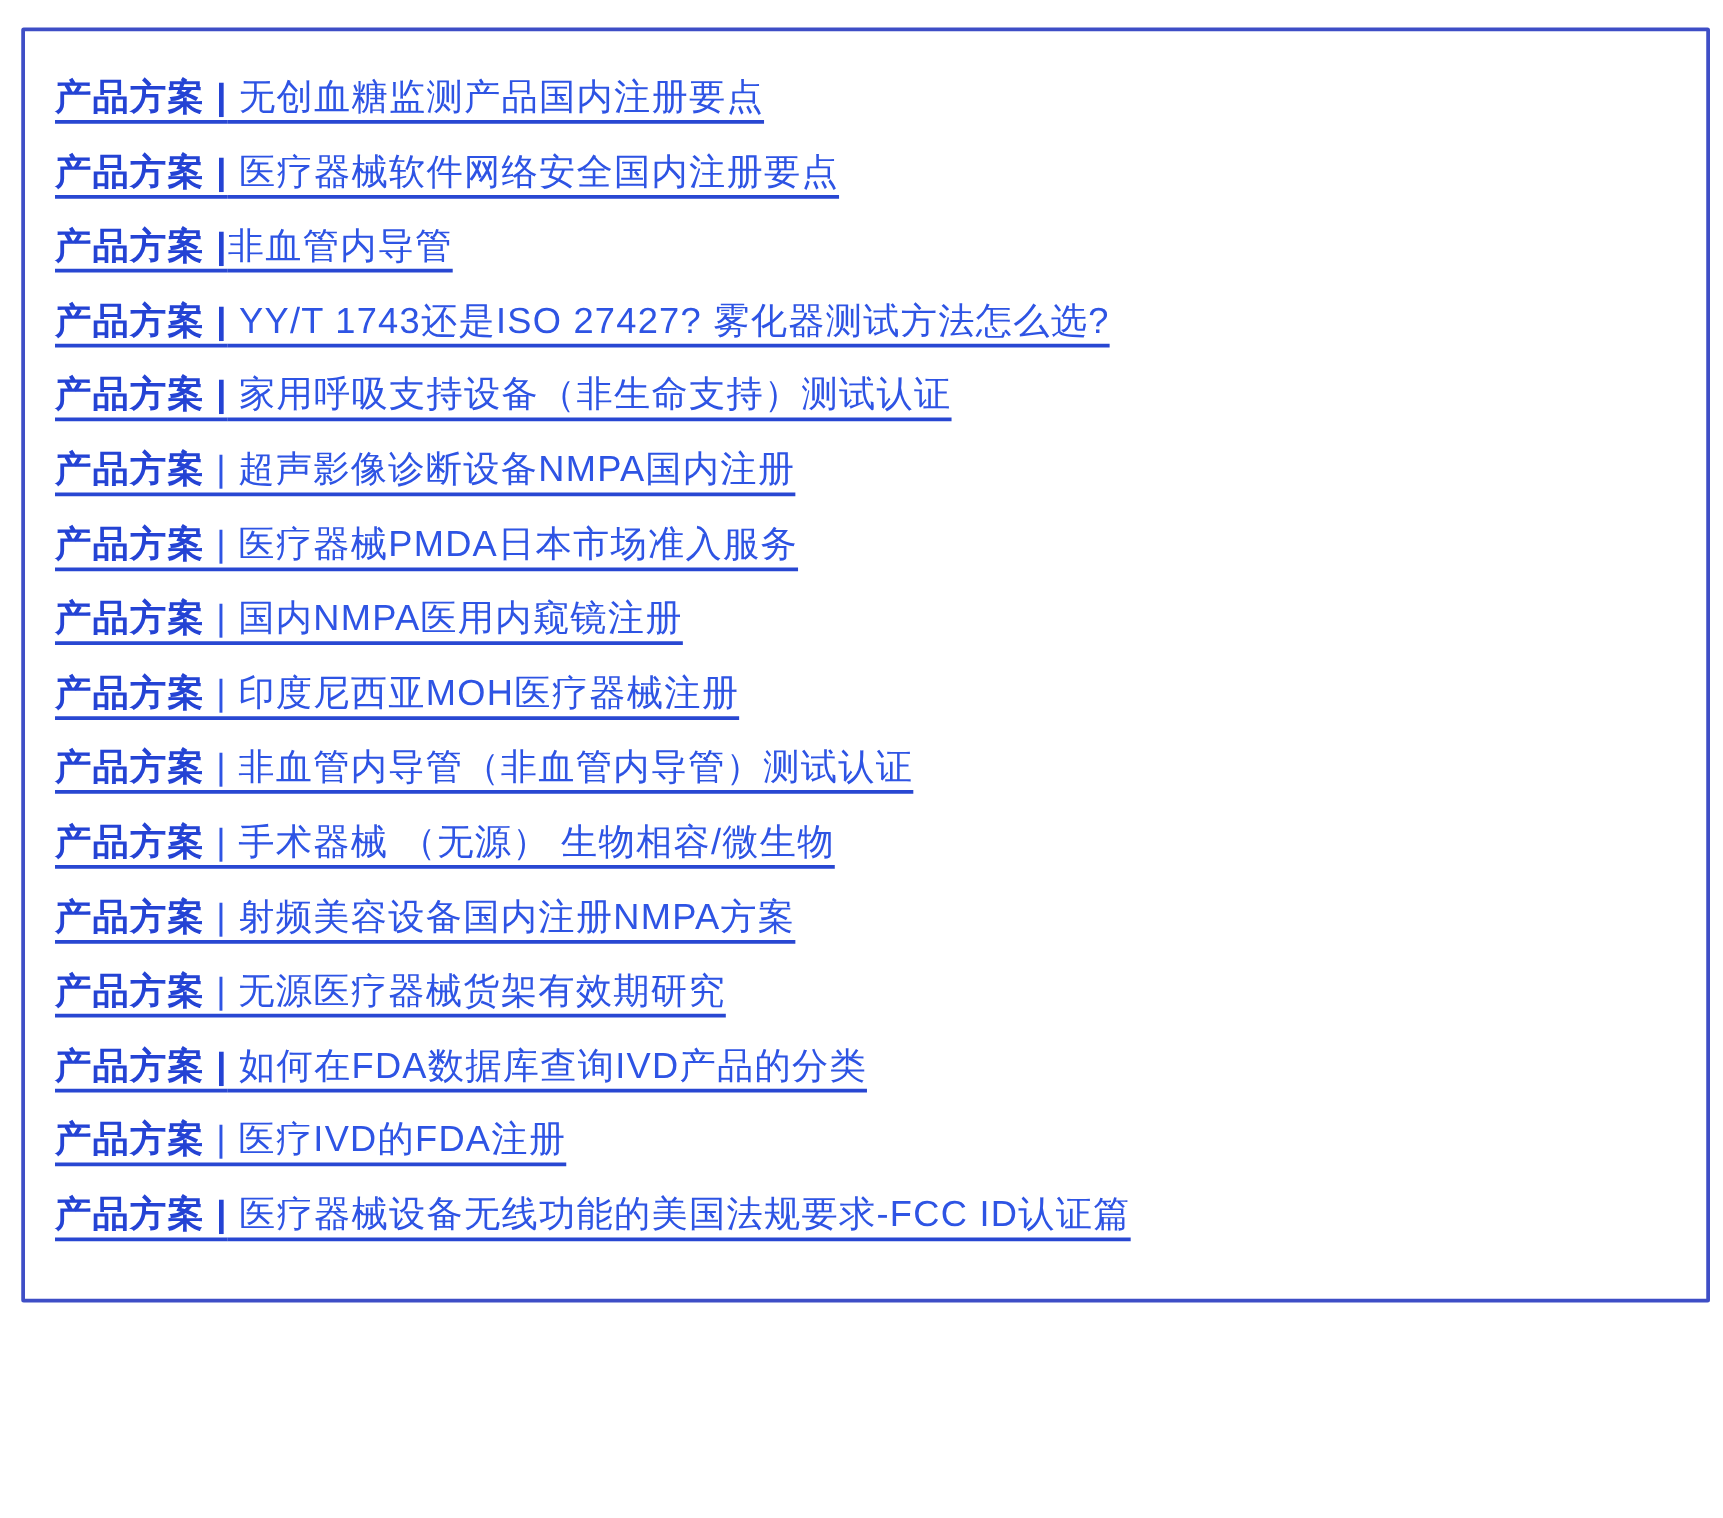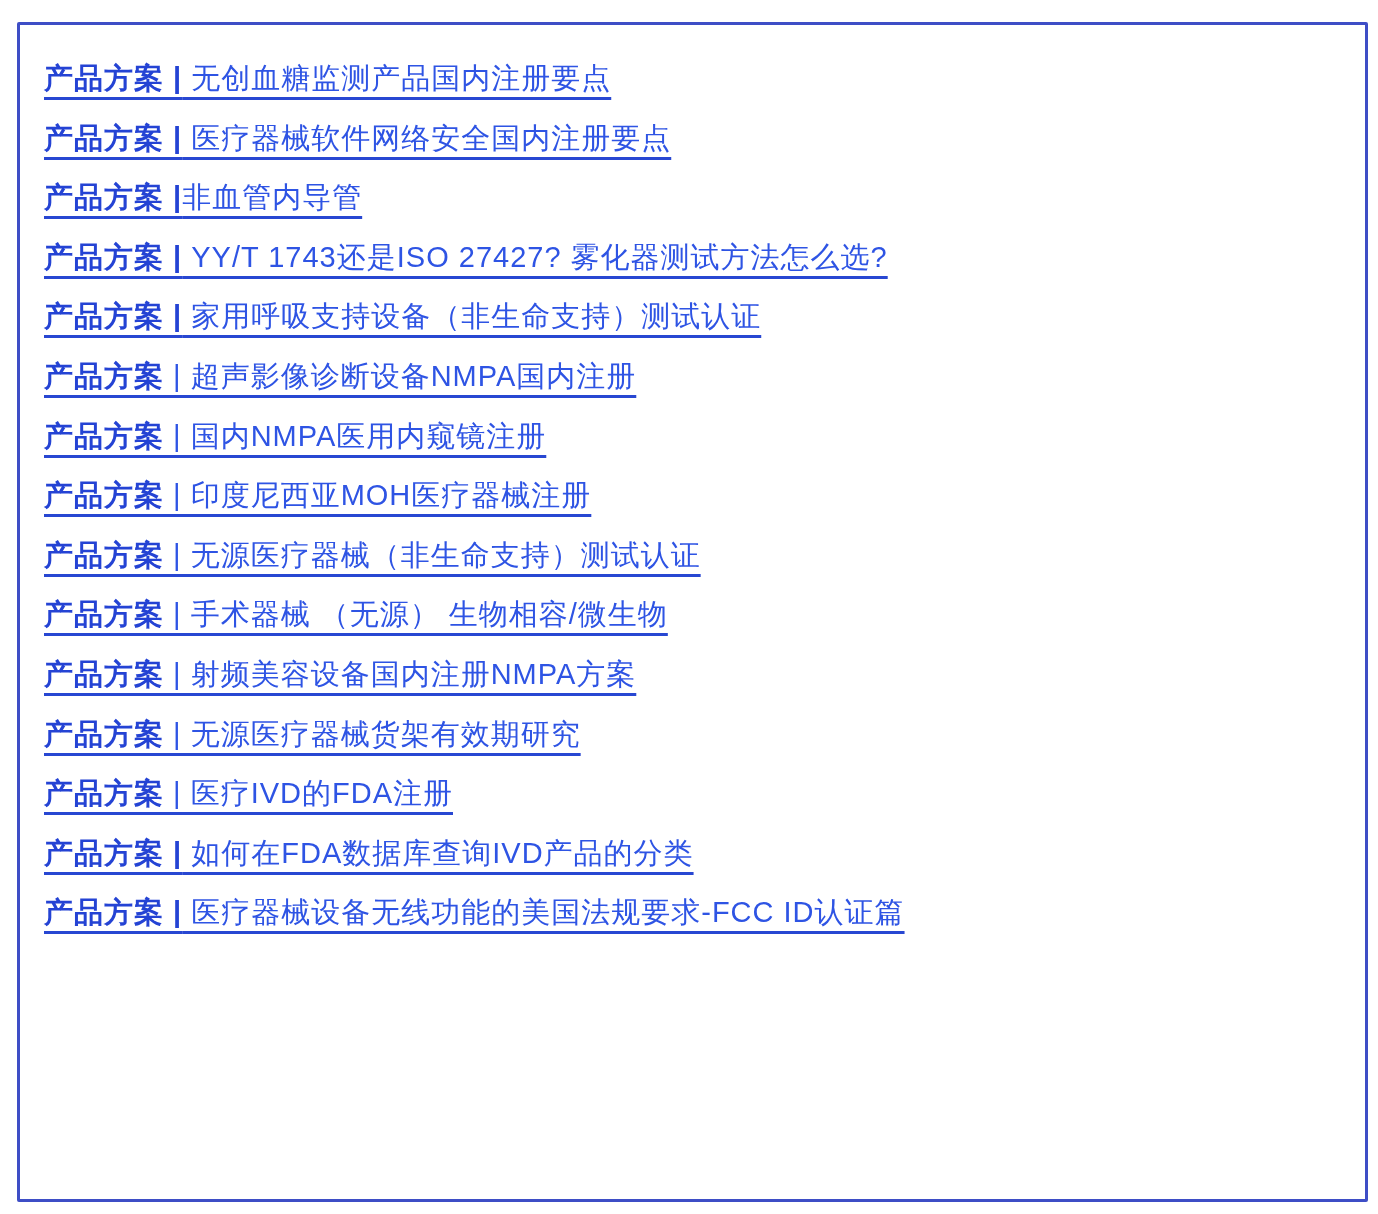--- a/index.html
+++ b/index.html
@@ -8,21 +8,21 @@
     background: #ffffff;
     width: 1378px;
     height: 1214px;
     font-family: "Liberation Sans", "DejaVu Sans", sans-serif;
   }
   .frame {
     position: absolute;
     left: 17px;
     top: 22px;
     width: 1351px;
-    height: 1180px;
+    height: 1020px;
     box-sizing: border-box;
     border: 3px solid var(--border-color, #3e4ec6);
     border-radius: 2px;
     background: #ffffff;
     padding: 26px 20px 0 24px;
     overflow: hidden;
   }
   .list {
     display: block;
   }
@@ -72,52 +72,55 @@
   <div class="row">
     <a class="link" href="#"><span class="bold">产品方案 |</span><span class="rest"> 家用呼吸支持设备（非生命支持）测试认证</span></a>
   </div>
 
 
 
   <div class="row">
     <a class="link" href="#"><span class="bold">产品方案</span><span class="rest"> | 超声影像诊断设备NMPA国内注册</span></a>
   </div>
 
+  <div class="row">
+    <a class="link" href="#"><span class="bold">产品方案</span><span class="rest"> | 医疗器械PMDA日本市场准入服务</span></a>
+  </div>
 
   <div class="row">
     <a class="link" href="#"><span class="bold">产品方案</span><span class="rest"> | 国内NMPA医用内窥镜注册</span></a>
   </div>
 
   <div class="row">
     <a class="link" href="#"><span class="bold">产品方案</span><span class="rest"> | 印度尼西亚MOH医疗器械注册</span></a>
   </div>
 
   <div class="row">
-    <a class="link" href="#"><span class="bold">产品方案</span><span class="rest"> | 无源医疗器械（非生命支持）测试认证</span></a>
+    <a class="link" href="#"><span class="bold">产品方案</span><span class="rest"> | 非血管内导管（非血管内导管）测试认证</span></a>
   </div>
 
   <div class="row">
     <a class="link" href="#"><span class="bold">产品方案</span><span class="rest"> | 手术器械 （无源） 生物相容/微生物</span></a>
   </div>
 
   <div class="row">
     <a class="link" href="#"><span class="bold">产品方案</span><span class="rest"> | 射频美容设备国内注册NMPA方案</span></a>
   </div>
 
   <div class="row">
     <a class="link" href="#"><span class="bold">产品方案</span><span class="rest"> | 无源医疗器械货架有效期研究</span></a>
   </div>
 
 
   <div class="row">
-    <a class="link" href="#"><span class="bold">产品方案</span><span class="rest"> | 医疗IVD的FDA注册</span></a>
+    <a class="link" href="#"><span class="bold">产品方案 |</span><span class="rest"> 如何在FDA数据库查询IVD产品的分类</span></a>
   </div>
 
   <div class="row">
-    <a class="link" href="#"><span class="bold">产品方案 |</span><span class="rest"> 如何在FDA数据库查询IVD产品的分类</span></a>
+    <a class="link" href="#"><span class="bold">产品方案</span><span class="rest"> | 医疗IVD的FDA注册</span></a>
   </div>
 
 
   <div class="row">
     <a class="link" href="#"><span class="bold">产品方案 |</span><span class="rest"> 医疗器械设备无线功能的美国法规要求-FCC ID认证篇</span></a>
   </div>
 </div>
 </div>
 
 </body></html>

